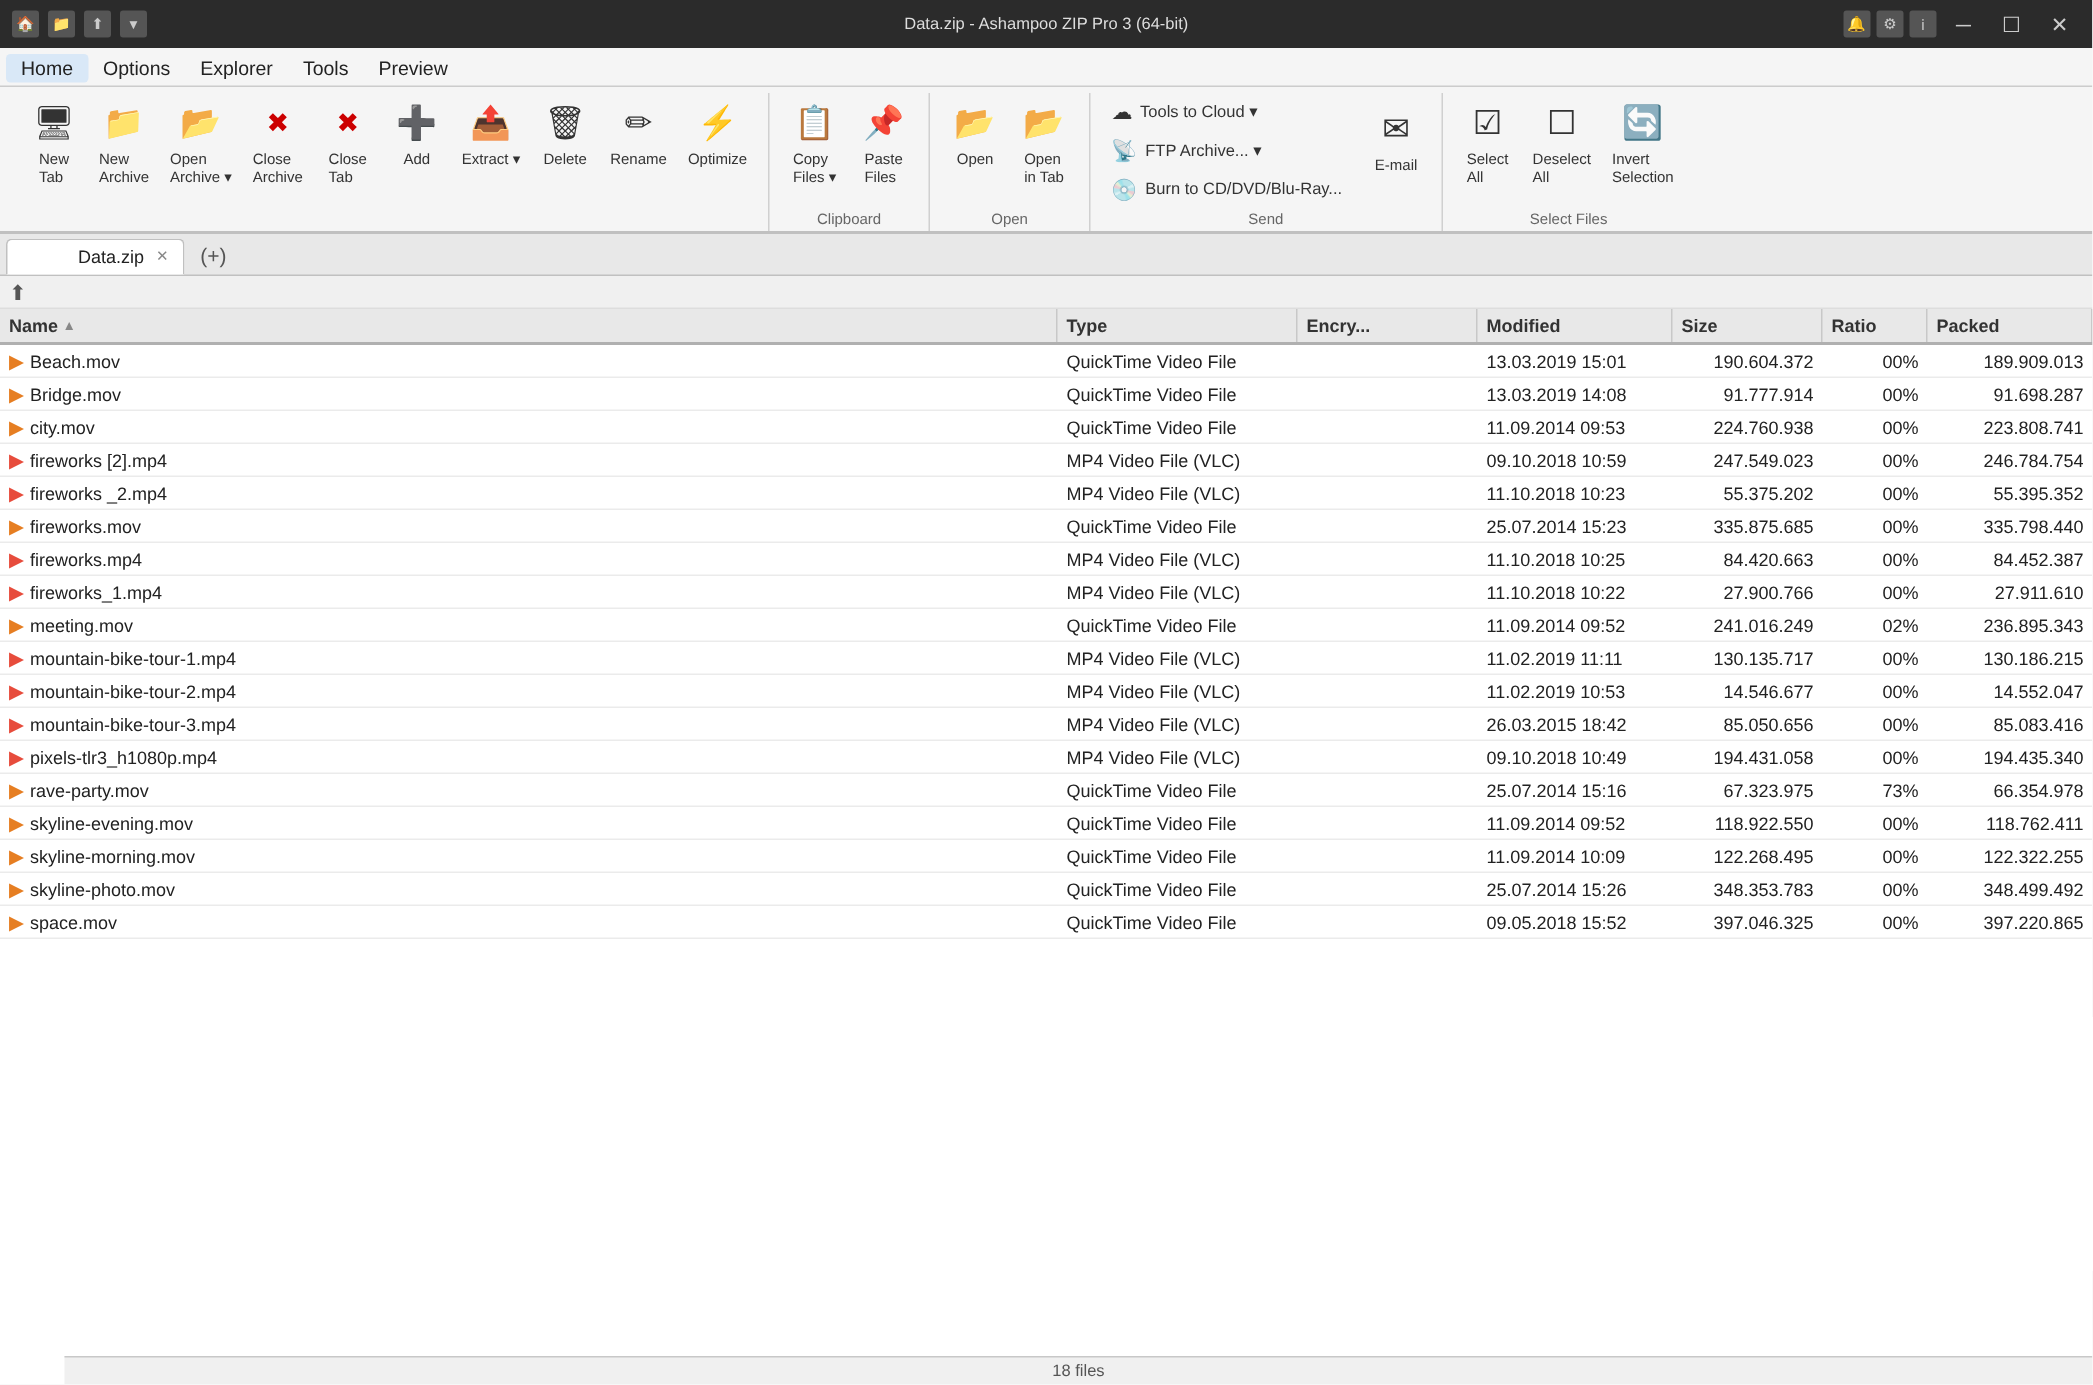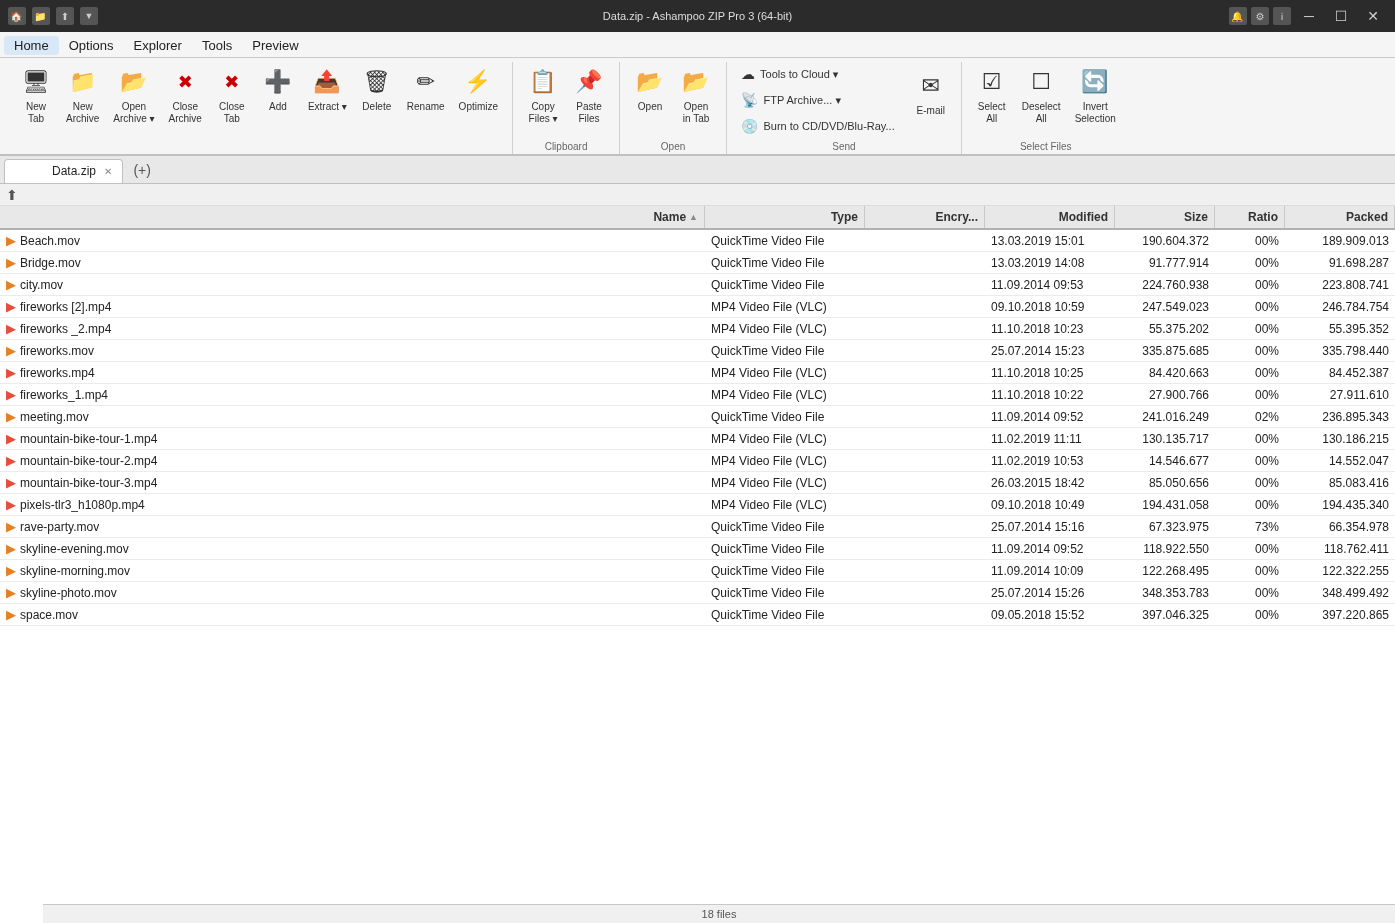--- a/index.html
+++ b/index.html
@@ -88,21 +88,21 @@
       width: 32px;
       height: 32px;
       display: flex;
       align-items: center;
       justify-content: center;
       font-size: 22px;
     }
     .ribbon-btn .btn-label {
       font-size: 10px;
       line-height: 1.2;
-      text-align: center;
+      text-align: left;
       max-width: 60px;
       word-break: break-word;
     }
     .ribbon-btn-small {
       display: flex;
       flex-direction: row;
       align-items: center;
       padding: 2px 6px;
       cursor: pointer;
       border-radius: 3px;
@@ -173,21 +173,20 @@
     .header-cell {
       padding: 4px 6px;
       font-size: 12px;
       font-weight: 600;
       color: #333;
       border-right: 1px solid #c8c8c8;
       display: flex;
       align-items: center;
       gap: 3px;
       cursor: pointer;
-      justify-content: flex-end;
     }
     .header-cell .sort-arrow { font-size: 9px; color: #888; }
     .file-row {
       display: grid;
       grid-template-columns: 1fr 160px 120px 130px 100px 70px 110px;
       border-bottom: 1px solid #ebebeb;
       cursor: pointer;
     }
     .file-cell {
       padding: 3px 6px;

